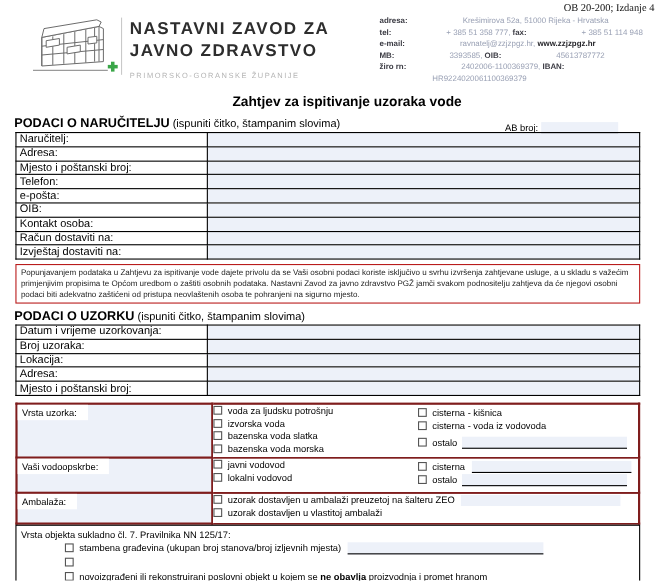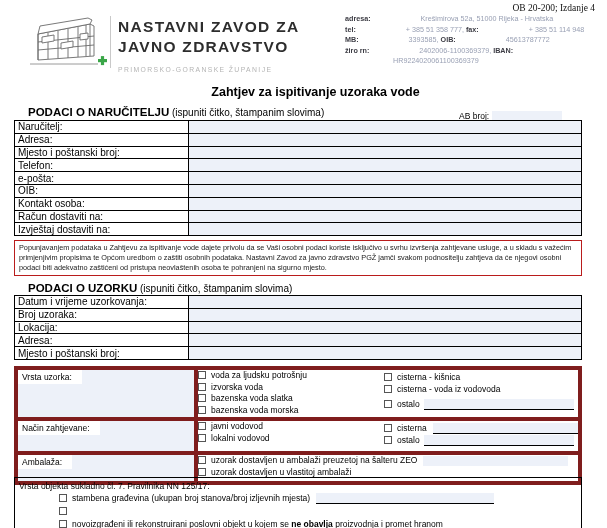--- a/index.html
+++ b/index.html
@@ -22,38 +22,38 @@
 
   
   .title{position:absolute;left:0;right:0;top:85px;text-align:center;
          font-weight:bold;font-size:12.5px;margin-left:24px;}
   .ab-wrap{position:absolute;left:459px;top:87px;font-size:8.5px;margin-top:24px;}
   .fld{display:inline-block;background:#edf1f9;height:10px;vertical-align:middle;}
   .ul{border-bottom:1px solid #000;}
   .ab-fld{width:70px;margin-left:3px;}
 
   
-  .sec-head{position:absolute;left:28px;font-size:11px;}
+  .sec-head{position:absolute;left:13px;font-size:11px;}
   .sec-head .hb{font-weight:bold;font-size:11.5px;}
   .sec-head .hn{font-size:10px;}
 
   
   table.info{position:absolute;left:14px;border-collapse:collapse;width:568px;table-layout:fixed;padding-left:48px;}
   table.info td{border:1px solid #000;height:11.8px;padding:0 0 0 3px;font-size:10px;line-height:11px;
                 overflow:hidden;white-space:nowrap;}
   table.info td.lbl{width:170px;background:#fff;}
   table.info td.val{background:#edf1f9;}
 
   
   .privacy{position:absolute;left:14px;top:240px;width:558px;border:1px solid #b91c1c;
            padding:2px 4px;font-size:7.3px;line-height:9.9px;color:#1a1a1a;text-align:left;}
 
   
   table.opts{position:absolute;left:14px;top:366px;border-collapse:collapse;width:568px;table-layout:fixed;}
-  table.opts td{border:4px solid #7f1d1d;vertical-align:top;font-size:8.5px;padding:0;}
+  table.opts td{border:2px solid #7f1d1d;vertical-align:top;font-size:8.5px;padding:0;}
   td.opt-label{width:176px;background:#edf1f9;}
   td.opt-label .chip{display:inline-block;background:#fff;padding:2px 10px 2px 4px;}
   td.opt-body{background:#fff;position:relative;padding:2px 0 2px 6px;}
   .cbline{line-height:11.5px;white-space:nowrap;}
   .cb{display:inline-block;width:6px;height:6px;border:1px solid #555;background:#fff;
       margin-right:5px;vertical-align:-1px;}
   .col2{position:absolute;left:186px;top:2px;}
   .fld-150{width:150px;margin-left:4px;}
   .fld-145{width:145px;margin-left:6px;}
   .fld-178{width:178px;margin-left:6px;}
@@ -107,20 +107,25 @@
       <span class="lb">adresa:</span>
       <span class="vl">Krešimirova 52a, 51000 Rijeka - Hrvatska</span>
     </div>
     <div>
       <span class="lb">tel:</span>
       <span class="vl">+ 385 51 358 777,</span>
       <span class="lb">fax:</span>
       <span class="vl">+ 385 51 114 948</span>
     </div>
     <div>
+      <span class="lb">e-mail:</span>
+      <span class="vl">ravnatelj@zzjzpgz.hr,</span>
+      <span class="st">www.zzjzpgz.hr</span>
+    </div>
+    <div>
       <span class="lb">MB:</span>
       <span class="vl">3393585,</span>
       <span class="lb">OIB:</span>
       <span class="vl">45613787772</span>
     </div>
     <div>
       <span class="lb">žiro rn:</span>
       <span class="vl">2402006-1100369379,</span>
       <span class="lb">IBAN:</span>
       <span class="vl">HR9224020061100369379</span>
@@ -219,21 +224,21 @@
         <div class="cbline"><span class="cb"></span><span>bazenska voda morska</span></div>
         <div class="col2">
           <div class="cbline"><span class="cb"></span><span>cisterna - kišnica</span></div>
           <div class="cbline"><span class="cb"></span><span>cisterna - voda iz vodovoda</span></div>
           <div class="cbline" style="margin-top:4px;"><span class="cb"></span><span>ostalo</span><span class="fld ul fld-150"></span></div>
         </div>
       </td>
     </tr>
     <tr>
       <td class="opt-label">
-        <span class="chip">Način zahtjevane:</span>
+        <span class="chip">Vaši vodoopskrbe:</span>
       </td>
       <td class="opt-body" style="height:30px;">
         <div class="cbline"><span class="cb"></span><span>javni vodovod</span></div>
         <div class="cbline"><span class="cb"></span><span>lokalni vodovod</span></div>
         <div class="col2">
           <div class="cbline"><span class="cb"></span><span>cisterna</span><span class="fld ul fld-145"></span></div>
           <div class="cbline"><span class="cb"></span><span>ostalo</span><span class="fld ul fld-150"></span></div>
         </div>
       </td>
     </tr>

